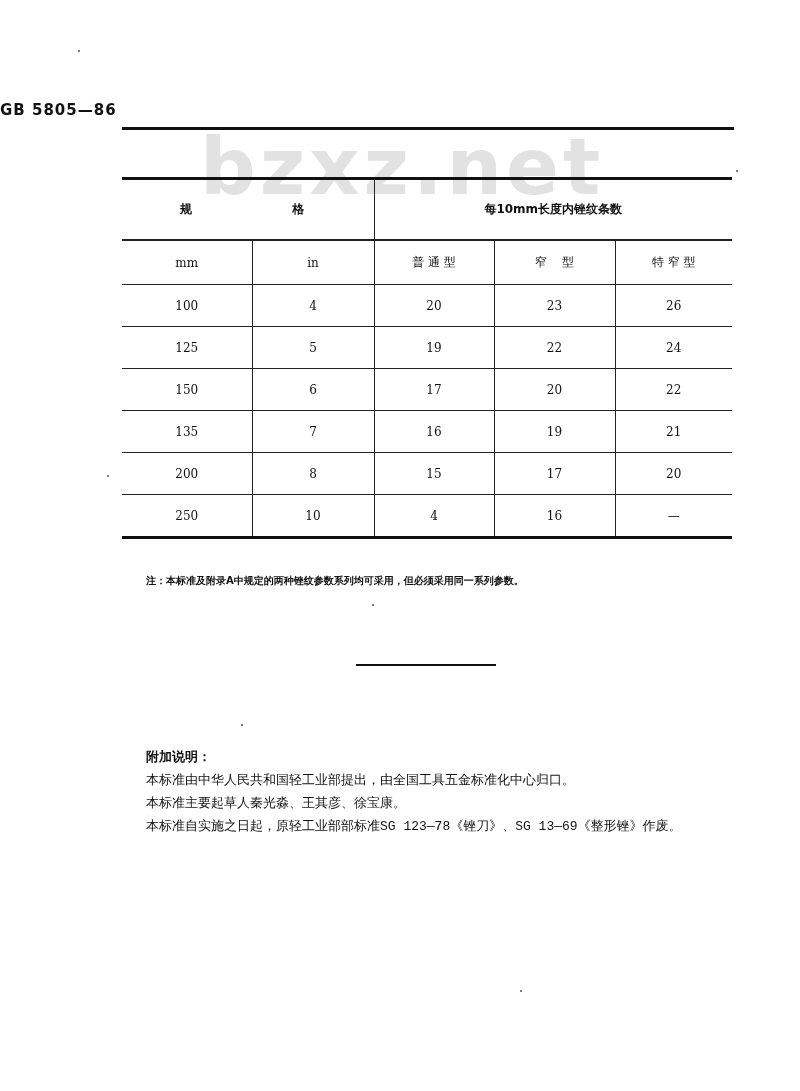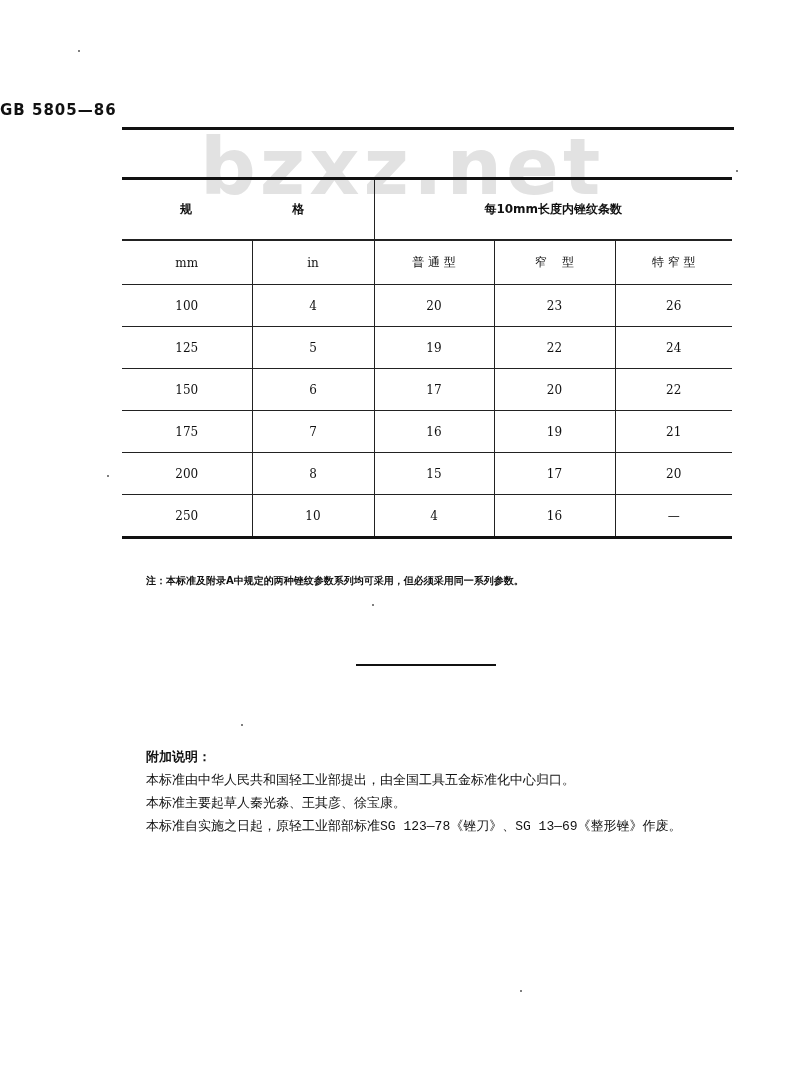--- a/index.html
+++ b/index.html
@@ -142,21 +142,21 @@
     <td>24</td>
   </tr>
   <tr class="data-row">
     <td>150</td>
     <td>6</td>
     <td>17</td>
     <td>20</td>
     <td>22</td>
   </tr>
   <tr class="data-row">
-    <td>175</td>
+    <td>135</td>
     <td>7</td>
     <td>16</td>
     <td>19</td>
     <td>21</td>
   </tr>
   <tr class="data-row">
     <td>200</td>
     <td>8</td>
     <td>15</td>
     <td>17</td>

